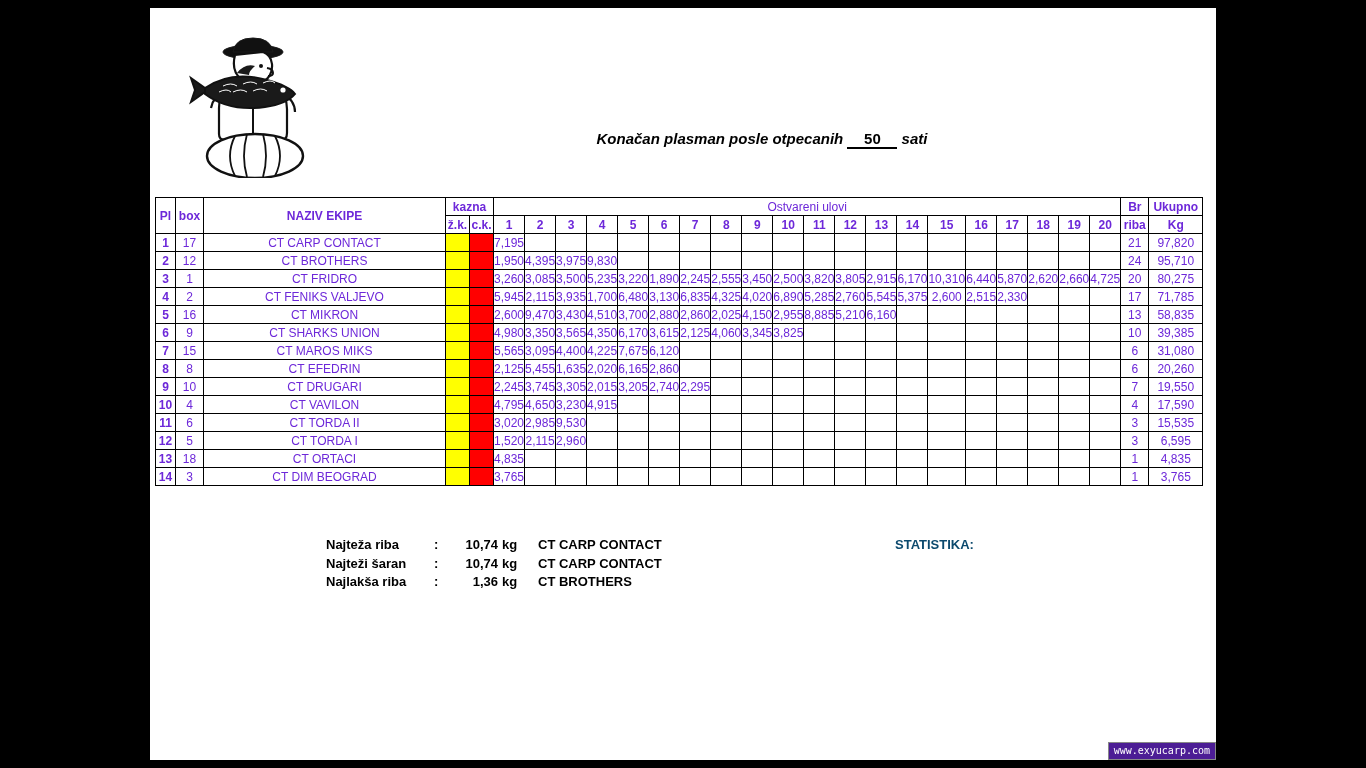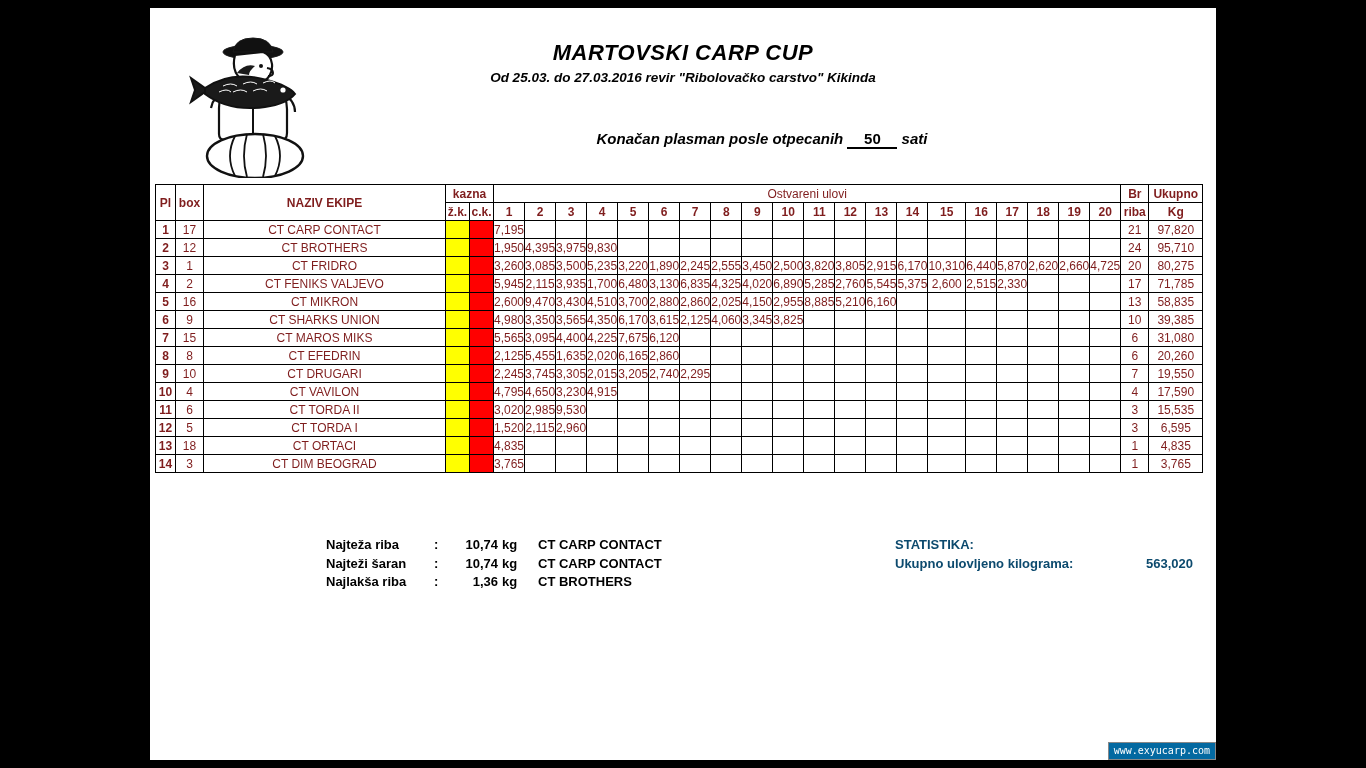--- a/index.html
+++ b/index.html
@@ -74,25 +74,25 @@
     border-bottom: 2px solid #000;
     font-style: normal;
     font-weight: bold;
     padding: 0 2px;
   }
 
   
   table.results {
     position: absolute;
     left: 5px;
-    top: 176px;
+    top: 189px;
     border-collapse: collapse;
     table-layout: fixed;
     font-family: "Liberation Sans", sans-serif;
-    color: #7f1d1d;
+    color: #6d28d9;
   }
   table.results td, table.results th {
     border: 1px solid #000000;
     padding: 0;
     text-align: center;
     vertical-align: middle;
     font-size: 12px;
     background: #ffffff;
   }
   .h-pl      { width: 20px; }
@@ -159,21 +159,21 @@
   .right-stats .title { line-height: 18.5px; }
   .right-stats .row { display: flex; line-height: 18.5px; white-space: nowrap; }
   .right-stats .lbl { width: 222px; }
   .right-stats .val { width: 76px; text-align: right; }
 
   
   .watermark {
     position: absolute;
     right: 0px;
     bottom: 0px;
-    background: #0369a1;
+    background: #4c1d95;
     border: 1px solid #888;
     padding: 2px 5px 3px 5px;
     font-family: "DejaVu Sans Mono", monospace;
     font-size: 10px;
     letter-spacing: 0px;
     color: #ffffff;
   }
 </style>
 </head>
 <body>
@@ -218,24 +218,20 @@
           <g fill="none" stroke="#111" stroke-width="1.8">
             <path d="M60 108 q-10 20 0 40"></path>
             <path d="M72 106 q-6 22 0 43"></path>
             <path d="M88 106 q6 22 0 43"></path>
             <path d="M100 108 q10 20 0 40"></path>
           </g>
         </g>
       </svg>
     </div>
 
-    <div class="title-block">
-      <div class="main-title">MARTOVSKI CARP CUP</div>
-      <div class="sub-title">Od 25.03. do 27.03.2016 revir "Ribolovačko carstvo" Kikinda</div>
-    </div>
 
     <div class="plasman-line">
       <span>Konačan plasman posle otpecanih</span>
       <span class="plasman-hours">50</span>
       <span>sati</span>
     </div>
   </div>
 
   <table class="results">
     <colgroup>
@@ -734,22 +730,18 @@
           <span class="lbl">Najlakša riba</span>
           <span class="colon">:</span>
           <span class="val">1,36</span>
           <span class="unit">kg</span>
           <span class="team">CT BROTHERS</span>
         </div>
       </div>
     <div class="right-stats">
       <div class="title">STATISTIKA:</div>
       <div id="right-stats-rows">
-          <div class="row">
-            <span class="lbl">Ukupno ulovljeno kilograma:</span>
-            <span class="val">563,020</span>
-          </div>
         </div>
     </div>
   </div>
 
   <div class="watermark">www.exyucarp.com</div>
 </div>
 
 </body></html>

